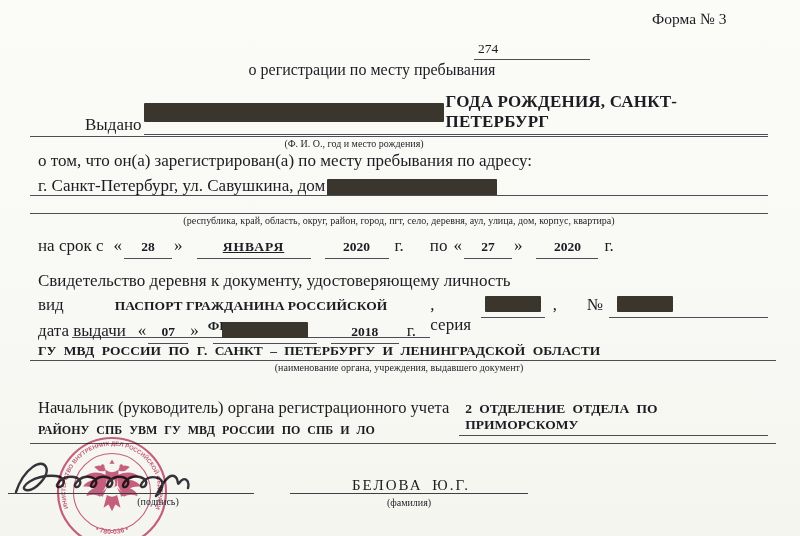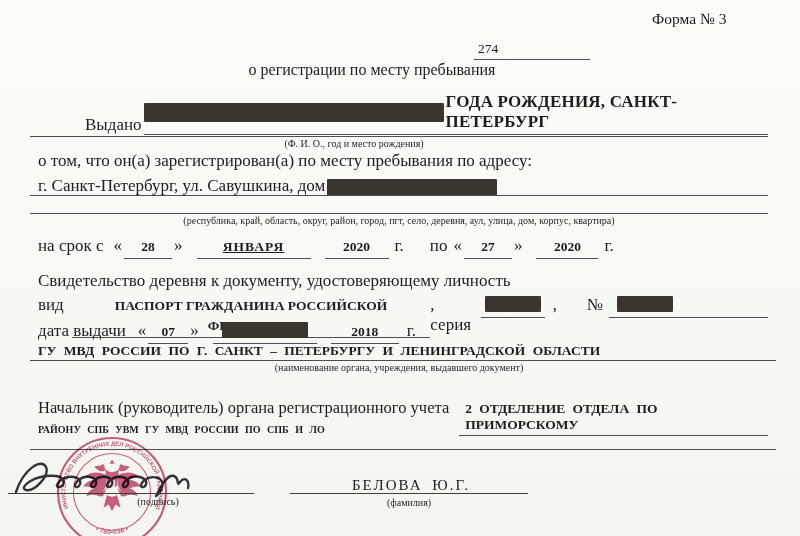--- a/index.html
+++ b/index.html
@@ -97,21 +97,21 @@
     <span style="margin-left:8px;">г.</span>
   </div>
 
   <div class="abs caption" style="top:362px; left:30px; width:738px;">(наименование органа, учреждения, выдавшего документ)</div>
   <div class="abs ws" style="top:343px; left:30px; width:738px; border-bottom:1.3px solid var(--line); font-weight:bold; font-size:13.5px; line-height:15px; padding:0 0 2px 8px;">ГУ МВД РОССИИ ПО Г. САНКТ – ПЕТЕРБУРГУ И ЛЕНИНГРАДСКОЙ ОБЛАСТИ</div>
 
   <div class="abs baseline-row" style="top:398px; left:38px; width:730px;">
     <span class="t16">Начальник (руководитель) органа регистрационного учета</span>
     <span class="ws" style="flex:1; border-bottom:1.3px solid var(--line); font-weight:bold; font-size:13.5px; margin-left:10px; padding:0 0 2px 6px;">2 ОТДЕЛЕНИЕ ОТДЕЛА ПО ПРИМОРСКОМУ</span>
   </div>
-  <div class="abs ws" style="top:422px; left:30px; width:738px; border-bottom:1.3px solid var(--line); font-weight:bold; font-size:10px; line-height:16px; padding:0 0 11px 8px;">РАЙОНУ СПБ УВМ ГУ МВД РОССИИ ПО СПБ И ЛО</div>
+  <div class="abs ws" style="top:422px; left:30px; width:738px; border-bottom:1.3px solid var(--line); font-weight:bold; font-size:12px; line-height:16px; padding:0 0 5px 8px;">РАЙОНУ СПБ УВМ ГУ МВД РОССИИ ПО СПБ И ЛО</div>
 
   <svg class="abs" style="top:436px; left:50px; mix-blend-mode:multiply; opacity:0.85;" width="126" height="100" viewBox="0 0 126 100">
     <defs>
       <path id="arcTop" d="M 18.3 71.9 A 46.5 46.5 0 1 1 105.7 71.9"></path>
       <path id="arcBottom" d="M 25.6 77 A 42 42 0 0 0 98.4 77"></path>
     </defs>
     <circle class="stamp-stroke" cx="62" cy="56" r="54" stroke-width="2.2"></circle>
     <circle class="stamp-stroke" cx="62" cy="56" r="38.5" stroke-width="1.1"></circle>
     <text class="stamp-text" font-size="5.9">
       <textPath href="#arcTop" startOffset="50%" text-anchor="middle">МИНИСТЕРСТВО ВНУТРЕННИХ ДЕЛ РОССИЙСКОЙ ФЕДЕРАЦИИ</textPath>

